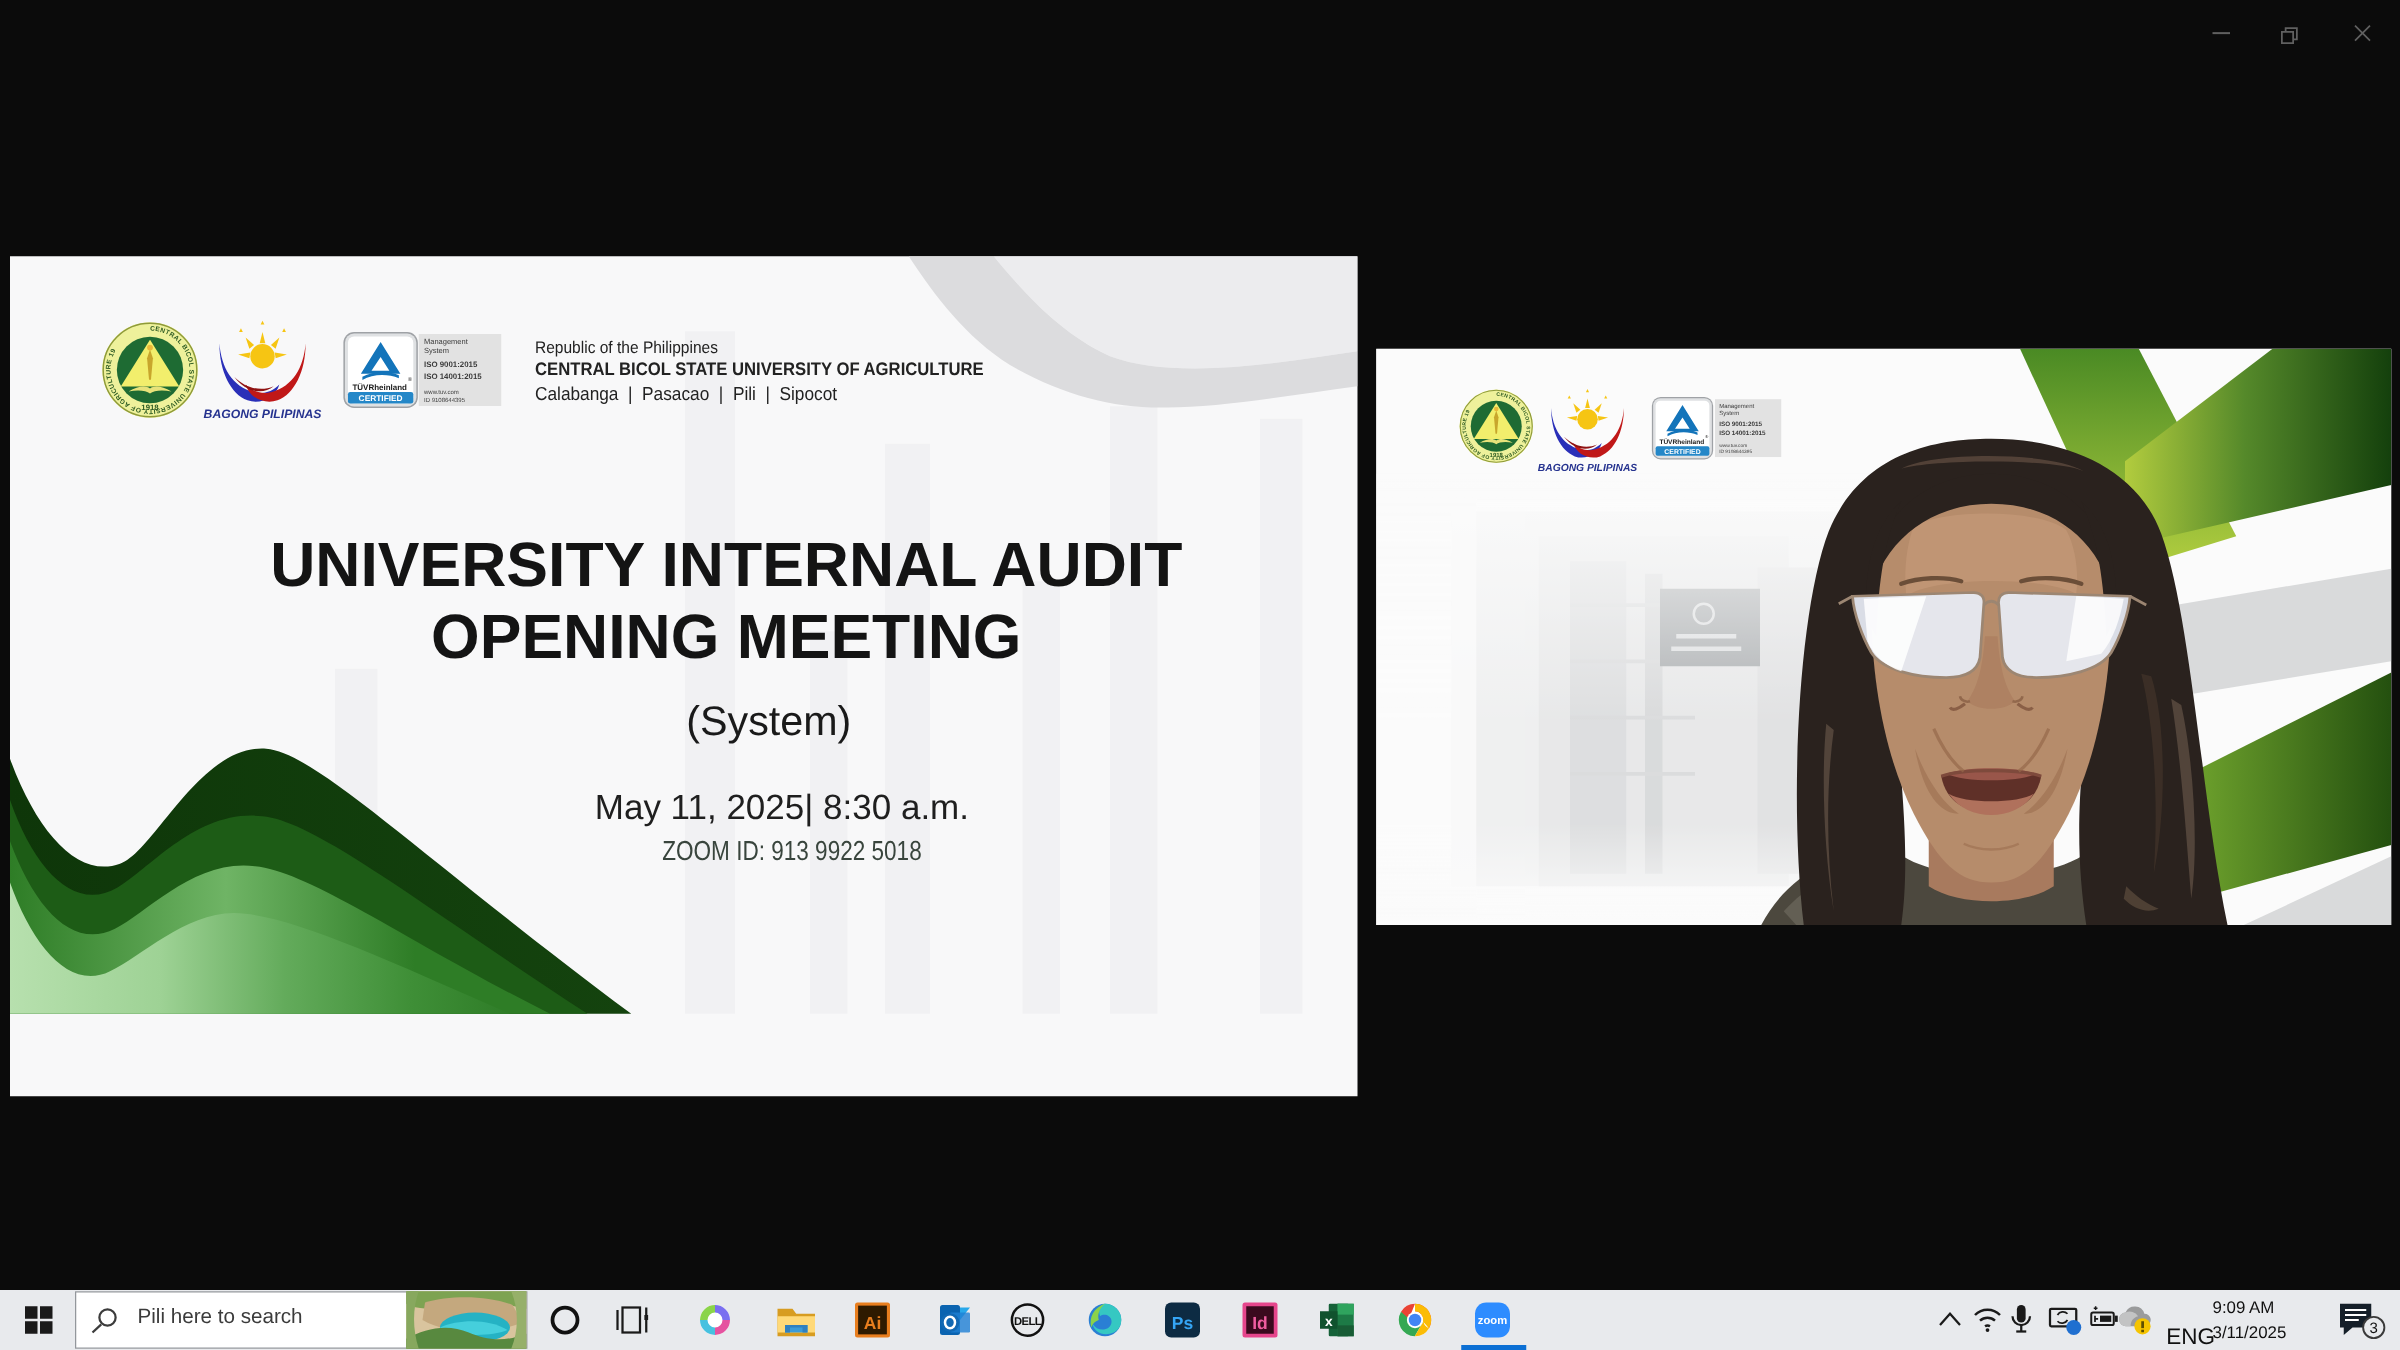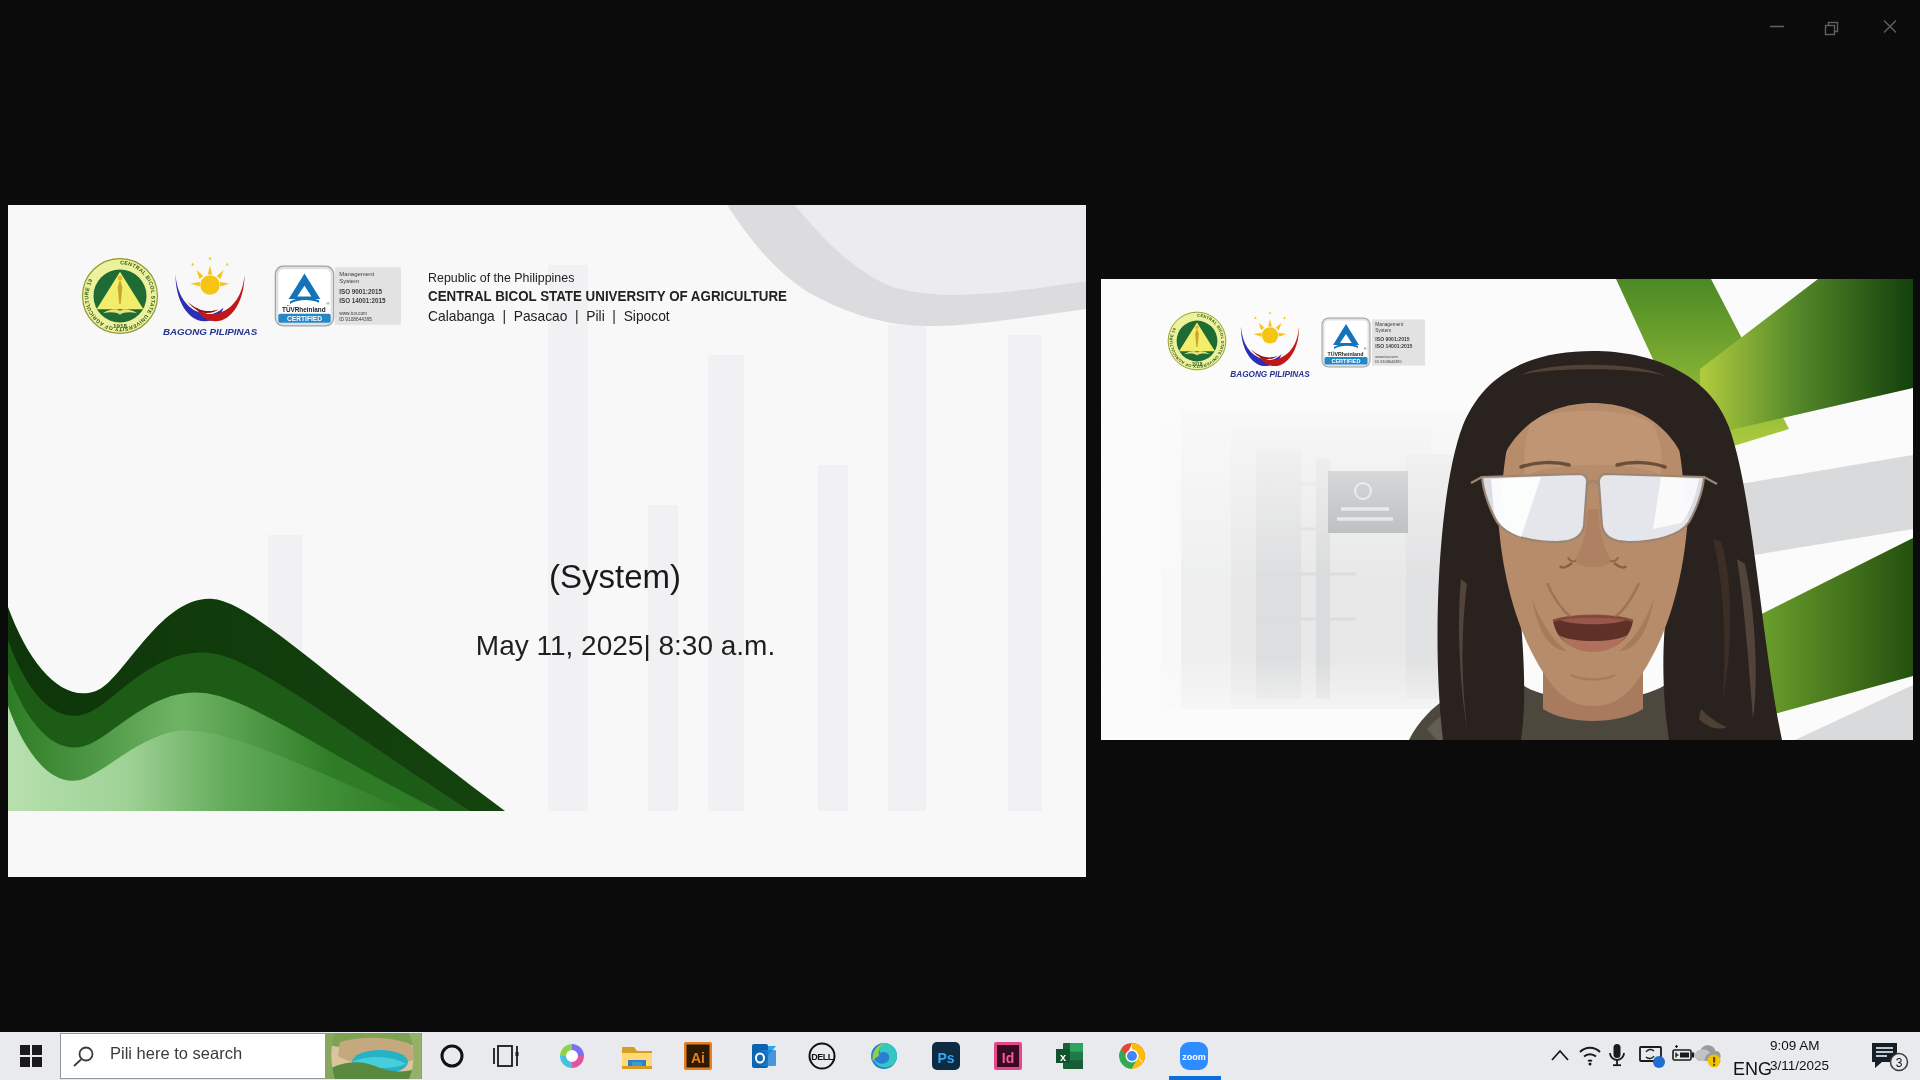--- a/index.html
+++ b/index.html
@@ -80,22 +80,24 @@
       <path d="M0,402 C22,462 55,498 88,486 C115,477 152,390 205,394 C245,397 330,482 497,606 L0,606 Z" fill="url(#wgrad1)"></path>
       <path d="M0,435 C20,492 52,525 86,505 C112,490 150,442 202,448 C245,452 330,520 462,606 L0,606 Z" fill="#1d5c16"></path>
       <path d="M0,468 C20,522 50,555 84,538 C110,525 148,482 196,488 C240,492 320,550 432,606 L0,606 Z" fill="url(#wgrad3)"></path>
       <path d="M0,501 C18,552 48,588 80,572 C106,560 145,520 188,526 C230,530 300,562 400,606 L0,606 Z" fill="url(#wgrad4)"></path>
     </svg>
 
     <div class="hdr" id="h1r">Republic of the Philippines</div>
     <div class="hdr" id="h2r">CENTRAL BICOL STATE UNIVERSITY OF AGRICULTURE</div>
     <div class="hdr" id="h3r">Calabanga&nbsp; |&nbsp; Pasacao&nbsp; |&nbsp; Pili&nbsp; |&nbsp; Sipocot</div>
 
+    <div id="title">UNIVERSITY INTERNAL AUDIT<br>OPENING MEETING</div>
     <div id="blended">(System)</div>
     <div id="dateline">May 11, 2025| 8:30 a.m.</div>
+    <div id="zoomid"><span>ZOOM ID: 913 9922 5018</span></div>
 
     <svg class="abs" style="left:73px;top:52px" width="78" height="78" viewBox="0 0 100 100">
         <use href="#seal"></use>
       </svg>
     <svg class="abs" style="left:157px;top:50px" width="90" height="84" viewBox="0 0 120 112">
         <use href="#bagong"></use>
       </svg>
     <svg class="abs" style="left:266px;top:60px" width="61" height="62" viewBox="0 0 100 102">
         <use href="#tuv"></use>
       </svg>

